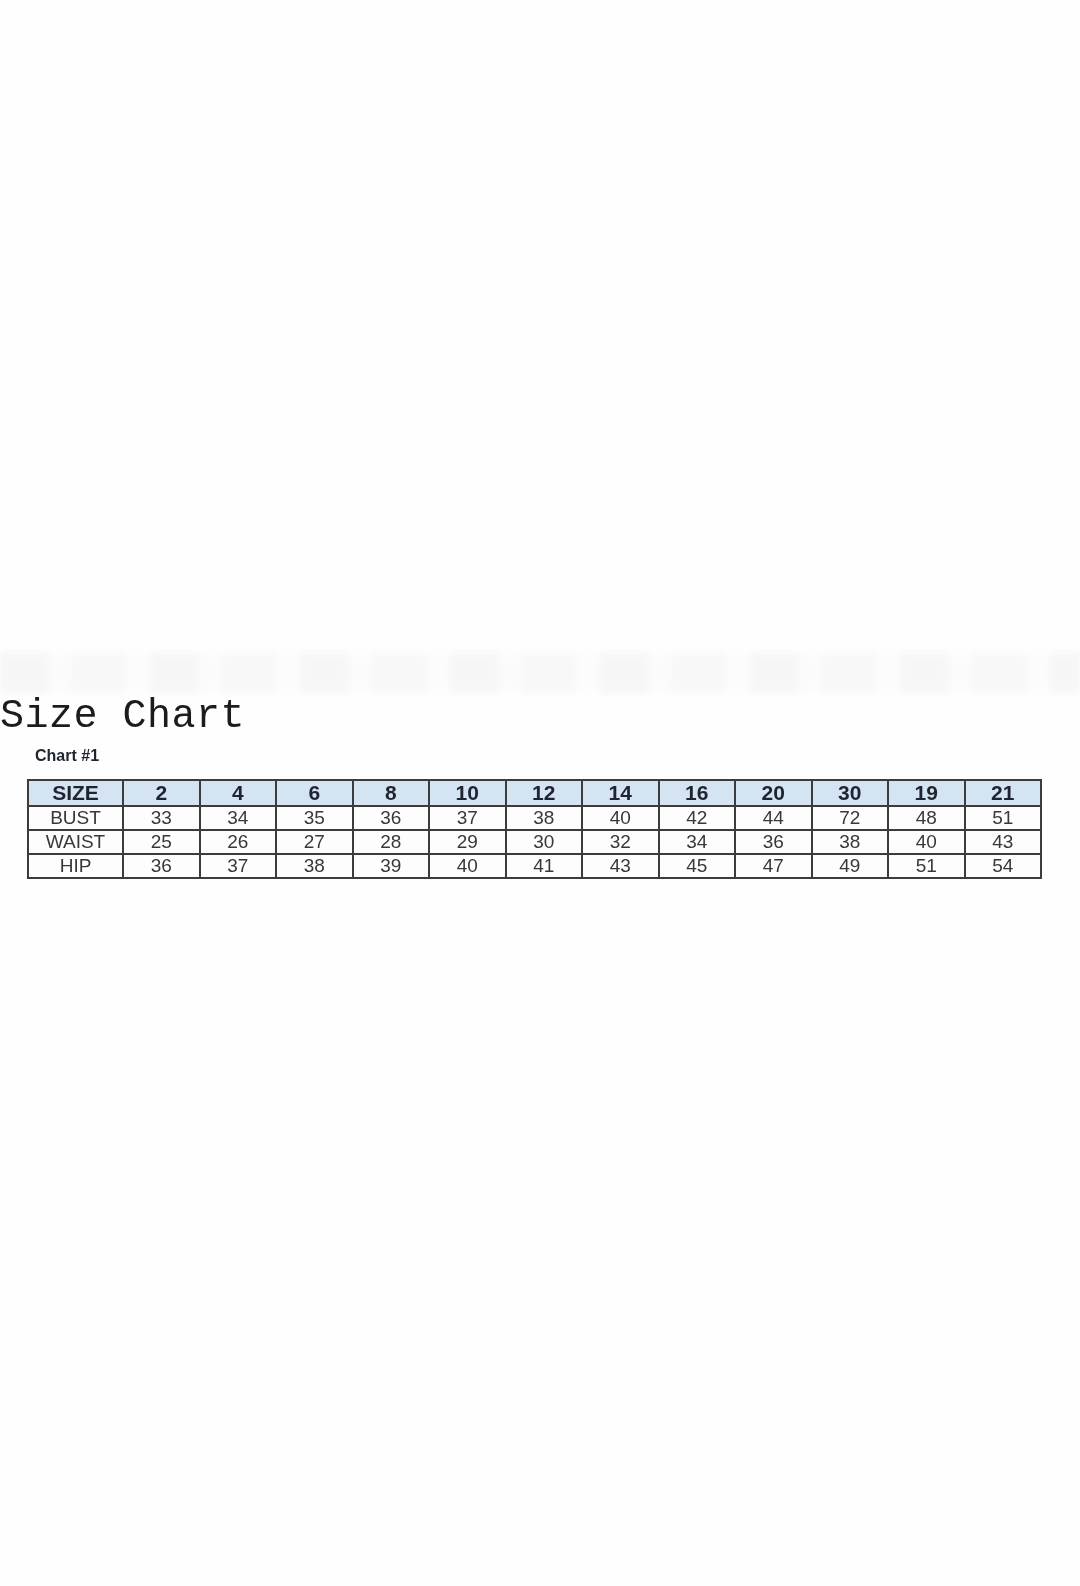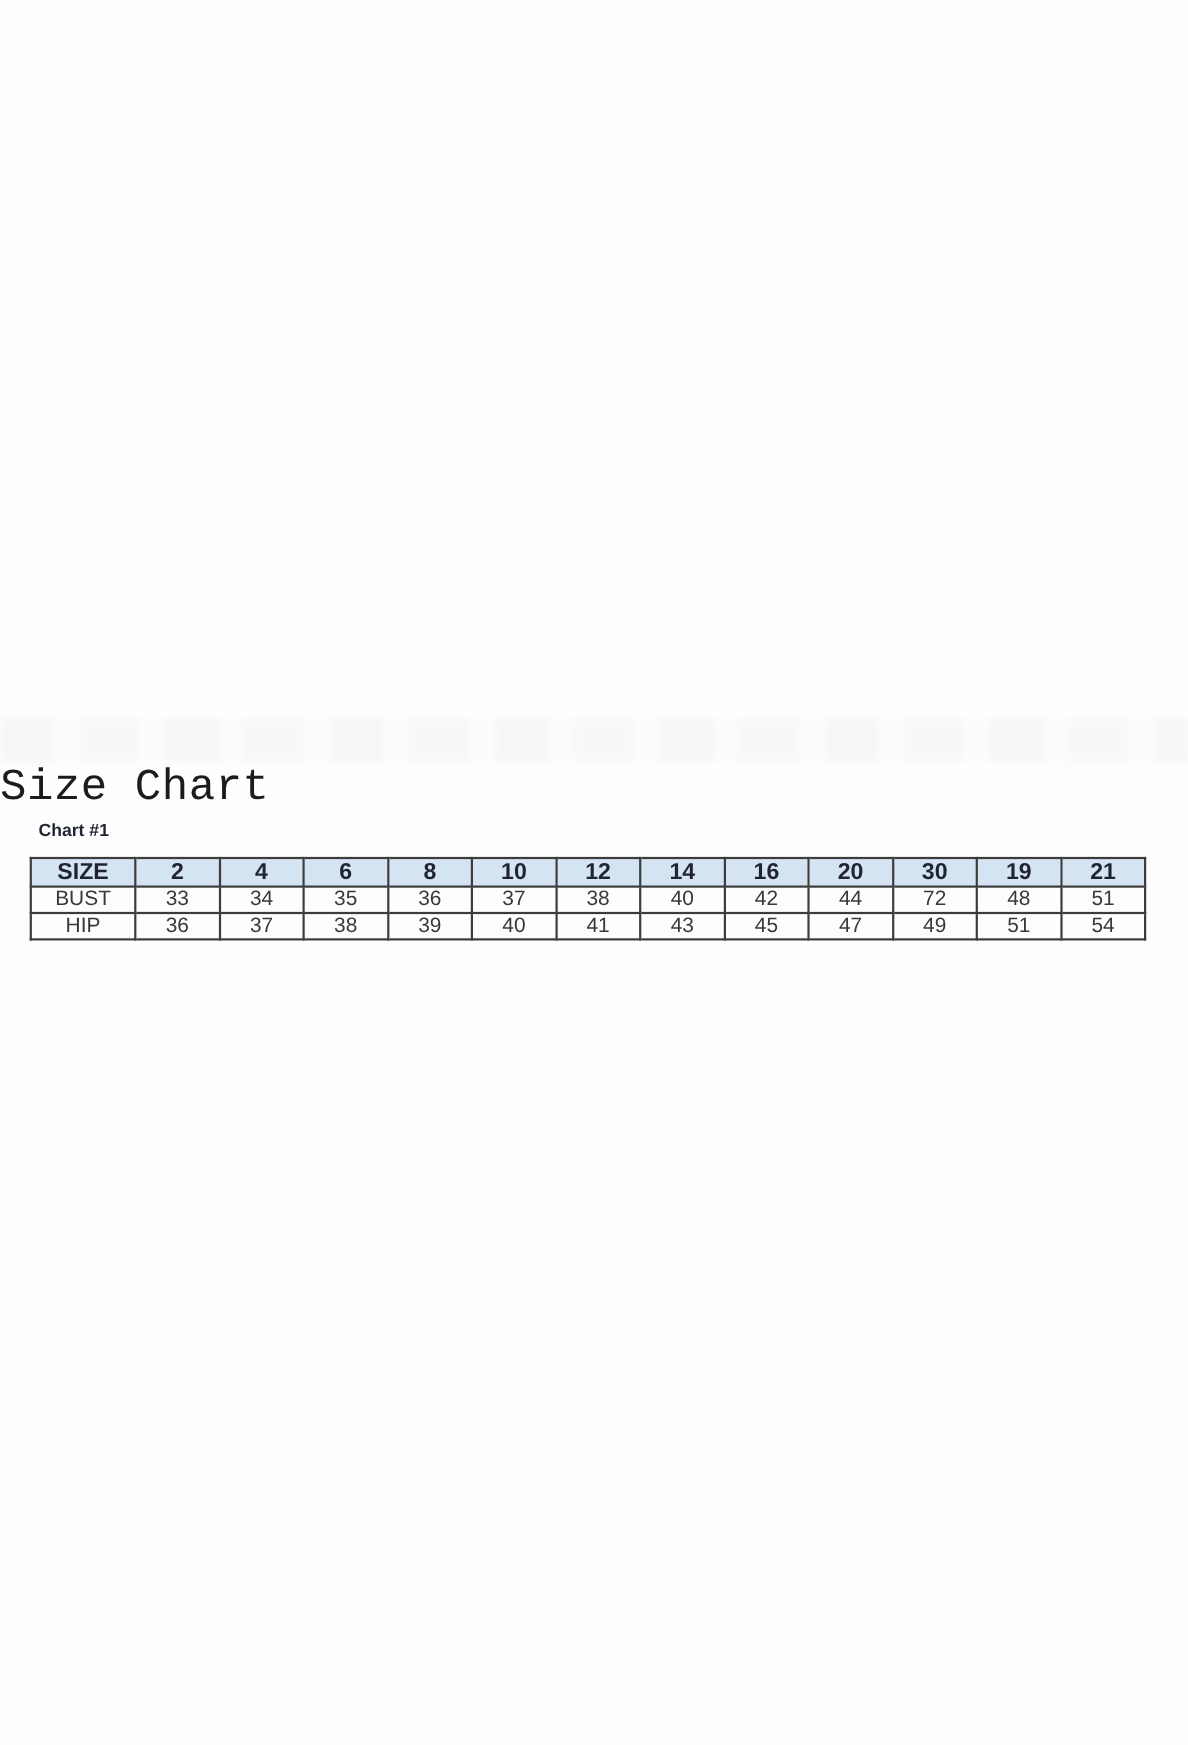--- a/index.html
+++ b/index.html
@@ -133,20 +133,35 @@
           <td>37</td>
           <td>38</td>
           <td>40</td>
           <td>42</td>
           <td>44</td>
           <td>72</td>
           <td>48</td>
           <td>51</td>
         </tr>
         <tr>
+          <td class="row-label">WAIST</td>
+          <td>25</td>
+          <td>26</td>
+          <td>27</td>
+          <td>28</td>
+          <td>29</td>
+          <td>30</td>
+          <td>32</td>
+          <td>34</td>
+          <td>36</td>
+          <td>38</td>
+          <td>40</td>
+          <td>43</td>
+        </tr>
+        <tr>
           <td class="row-label">HIP</td>
           <td>36</td>
           <td>37</td>
           <td>38</td>
           <td>39</td>
           <td>40</td>
           <td>41</td>
           <td>43</td>
           <td>45</td>
           <td>47</td>

